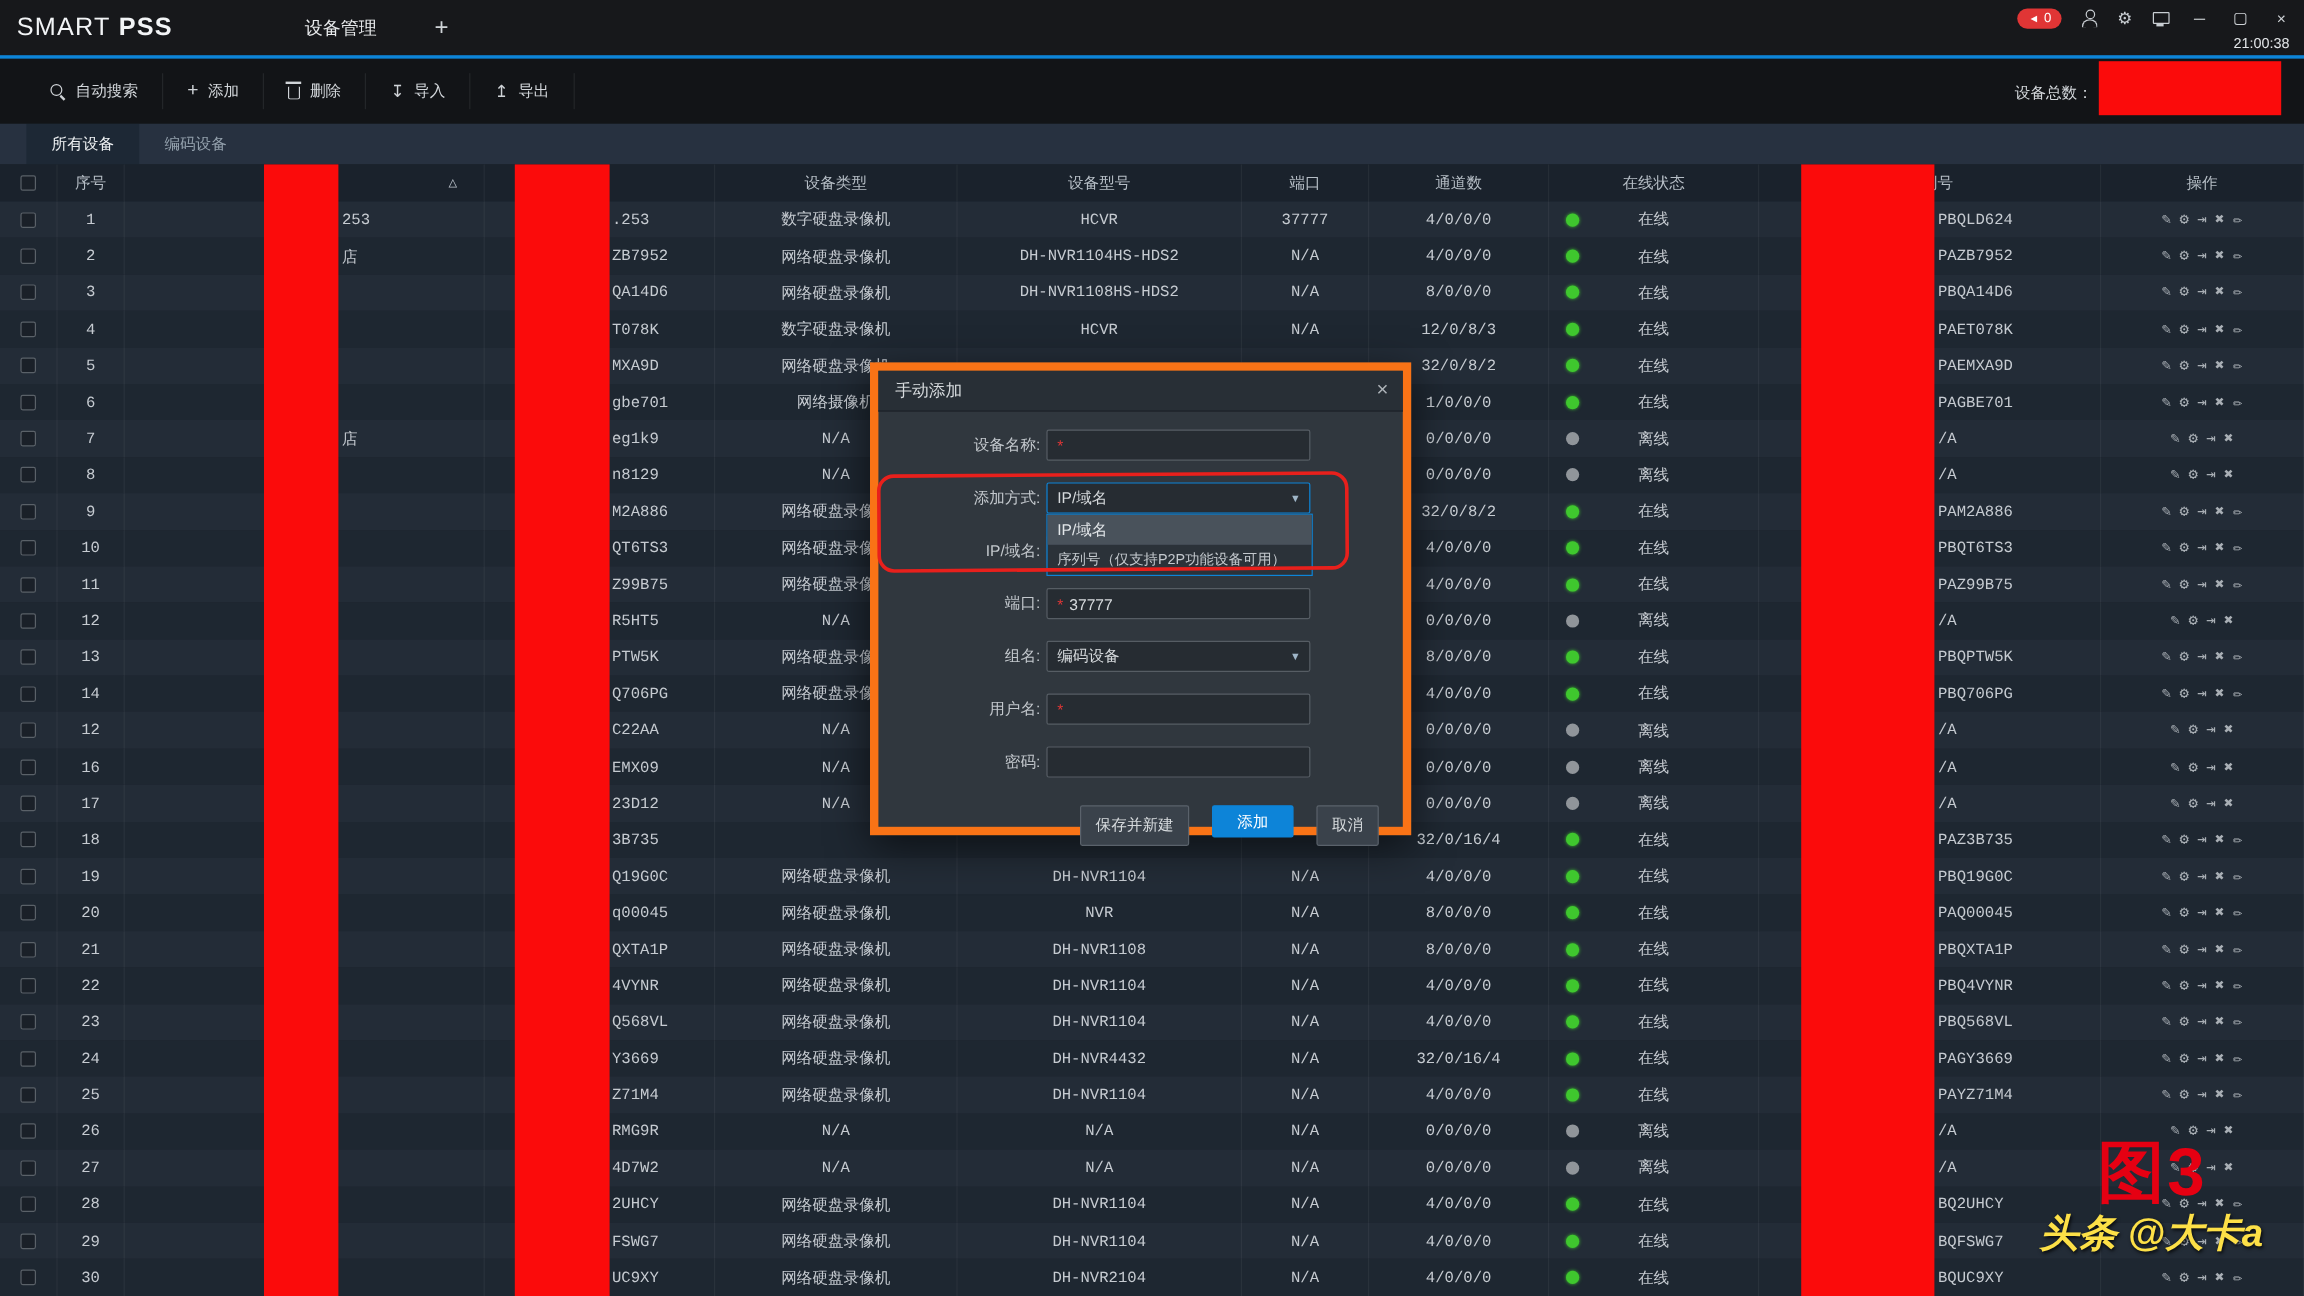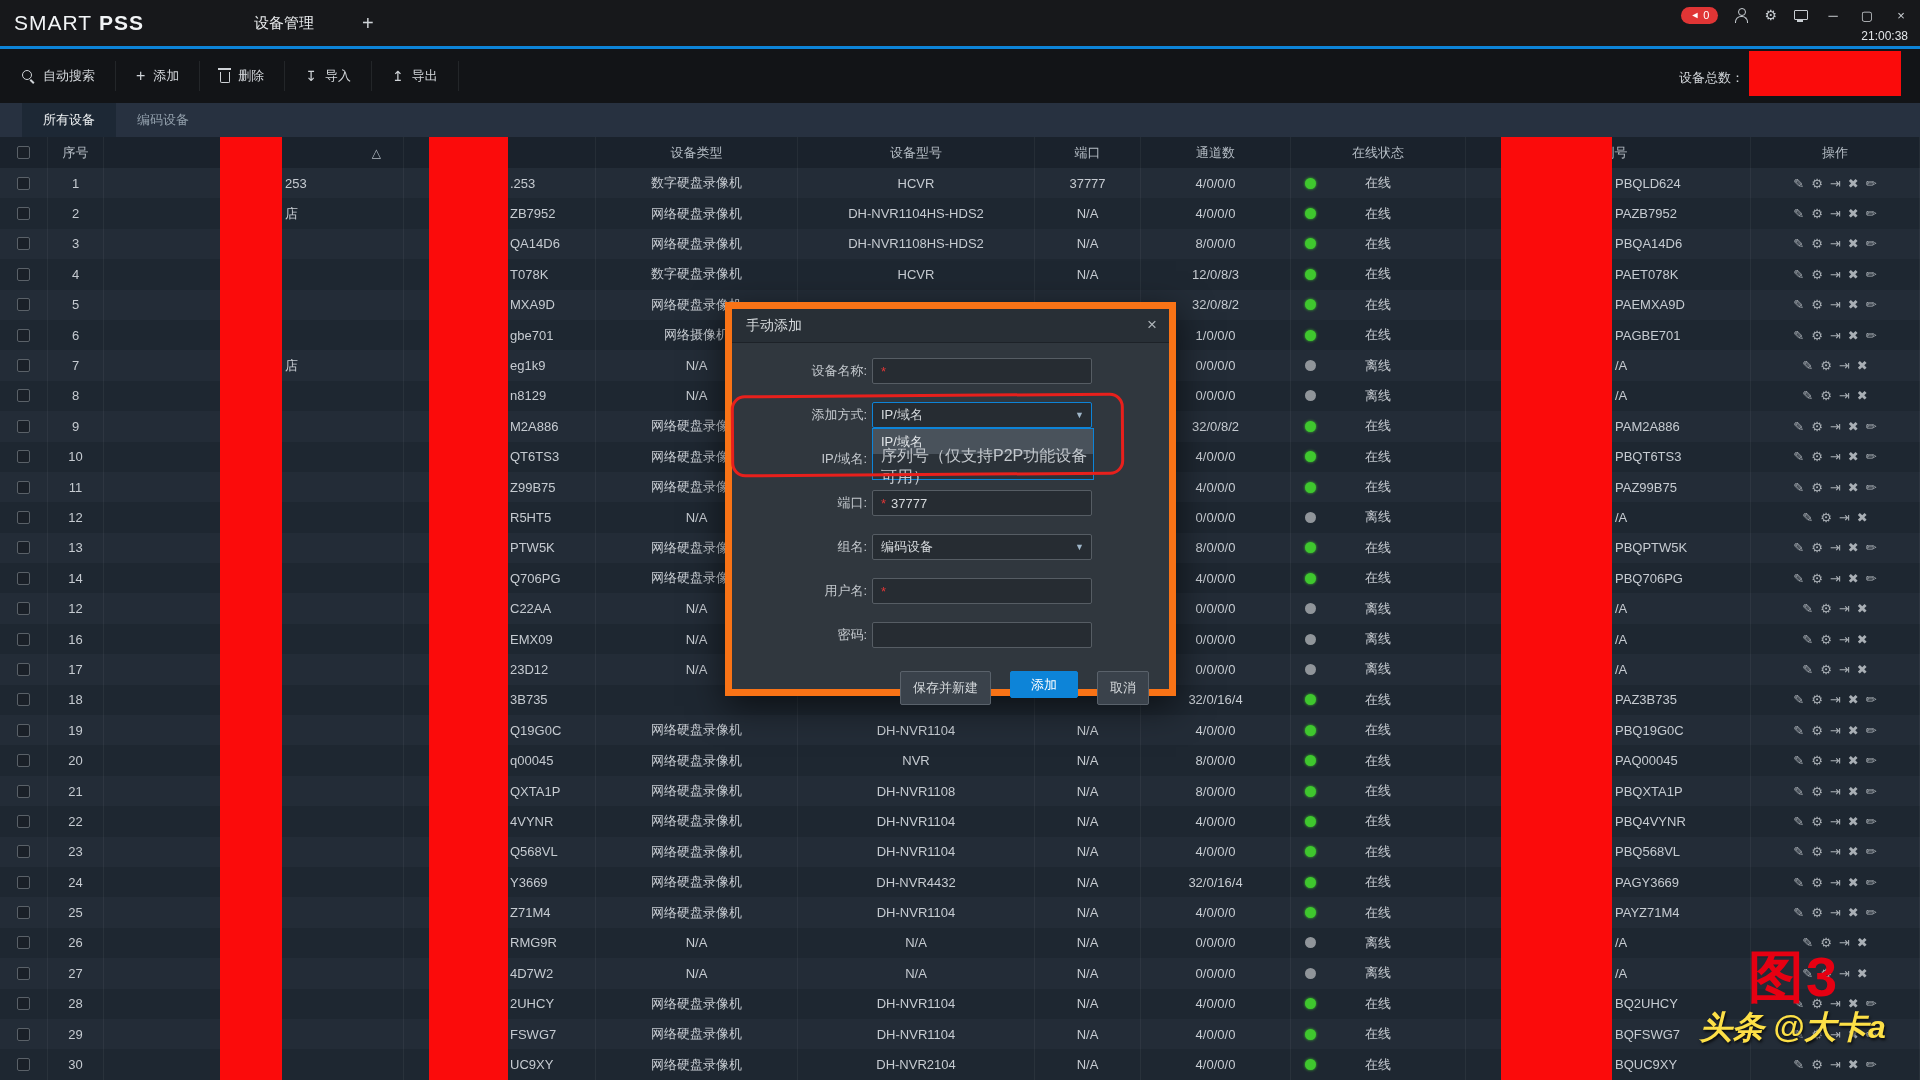--- a/index.html
+++ b/index.html
@@ -22,37 +22,37 @@
   .i-person{ position:relative; width:14px; height:14px; }
   .i-person::before{ content:""; position:absolute; left:4px; top:0; width:6px; height:6px; border:1.5px solid #c9ced3; border-radius:50%; }
   .i-person::after{ content:""; position:absolute; left:1px; top:8px; width:11px; height:6px; border:1.5px solid #c9ced3; border-bottom:none; border-radius:6px 6px 0 0; }
   .i-gear{ font-size:14px; color:#c9ced3; }
   .i-net{ position:relative; width:15px; height:13px; }
   .i-net::before{ content:""; position:absolute; left:1px; top:1px; width:12px; height:8px; border:1.5px solid #c9ced3; border-radius:1px; }
   .i-net::after{ content:""; position:absolute; left:4px; bottom:0; width:6px; height:2px; background:#c9ced3; }
   .win-btn{ font-size:13px; color:#cfd3d7; width:18px; text-align:center; }
   .clock{ position:absolute; right:12px; top:29px; font-size:12px; color:#e3e6e9; }
   
-  .toolbar{ position:relative; height:54px; background:#121417; display:flex; align-items:center; padding-left:2px; }
+  .toolbar{ position:relative; height:54px; background:#121417; display:flex; align-items:center; padding-left:22px; }
   .tool{ display:flex; align-items:center; gap:8px; padding:0 20px; height:30px; color:#d2d6da; border-right:1px solid #232629; cursor:default; }
   .i-mag{ position:relative; width:13px; height:13px; }
   .i-mag::before{ content:""; position:absolute; left:0; top:0; width:8px; height:8px; border:1.6px solid #cfd3d7; border-radius:50%; }
   .i-mag::after{ content:""; position:absolute; left:9px; top:9px; width:5px; height:1.8px; background:#cfd3d7; transform:rotate(45deg); transform-origin:0 0; }
   .i-plus{ font-size:16px; color:#cfd3d7; }
   .i-trash{ position:relative; width:10px; height:11px; border:1.5px solid #cfd3d7; border-top:none; border-radius:0 0 2px 2px; margin-top:3px; }
   .i-trash::before{ content:""; position:absolute; top:-4px; left:-3px; width:13px; height:2px; background:#cfd3d7; }
   .i-arrow{ font-size:14px; color:#cfd3d7; }
   .total-label{ position:absolute; right:176px; top:20px; color:#d2d6da; }
   
   .tabs{ height:34px; background:#273140; display:flex; padding-left:22px; }
   .tab{ padding:0 21px; line-height:34px; font-size:13px; color:#93a0ac; cursor:default; }
   .tab.active{ background:#1d2835; color:#eef1f3; }
   
   .table{ position:relative; height:943px; background:#1e2630; }
-  .thead,.tr{ display:grid; grid-template-columns:48px 56px 300px 192px 202px 237px 106px 150px 175px 285px 169px; }
+  .thead,.tr{ display:grid; grid-template-columns:48px 56px 300px 192px 202px 237px 106px 150px 175px 285px 169px;font-family:Liberation Mono, monospace; }
   .thead{ height:31px; background:#1a222c; color:#b6bec6; }
   .th,.td{ display:flex; align-items:center; justify-content:center; overflow:hidden; white-space:nowrap; border-right:1px solid rgba(255,255,255,.05); }
   .th-c3{ justify-content:flex-end; padding-right:22px; font-size:12px; }
   .tr{ height:30.4px; }
   .tr:nth-child(odd){ background:#232c37; }
   .tr:nth-child(even){ background:#1e2731; }
   .left{ justify-content:flex-start; }
   .td-c3{ padding-left:181px; }
   .td-name{ padding-left:106px; }
   .td-sn{ padding-left:149px; }
@@ -71,21 +71,21 @@
   .d-row{ position:absolute; left:0; width:100%; height:26px; display:flex; align-items:center; }
   .d-label{ width:135px; text-align:right; color:#c3c8cd; flex:none; }
   .d-input{ margin-left:5px; width:220px; height:26px; background:#262c32; border:1px solid #565d64;
     border-radius:2px; display:flex; align-items:center; padding:0 8px; position:relative; color:#d6dadd; }
   .d-input.focus{ border-color:#0d84d8; }
   .req{ color:#e03636; margin-right:5px; }
   .caret{ position:absolute; right:7px; font-size:9px; color:#9fb6c8; }
   .d-list{ position:absolute; left:140px; top:119px; width:222px; background:#2b3239; border:1px solid #0d84d8; z-index:6; }
   .d-opt{ height:25px; display:flex; align-items:center; padding-left:8px; color:#c3c8cd; }
   .d-opt.sel{ background:#49525b; color:#e2e6e9; }
-  .d-opt.small{ font-size:16px; }
+  .d-opt.small{ font-size:12px; }
   .d-btns{ position:absolute; top:362px; right:20px; display:flex; gap:19px; }
   .d-btn{ height:27px; padding:16px 12px; display:flex; align-items:center; background:#3a424b;
     border:1px solid #5a626b; border-radius:2px; color:#d6dadd; }
   .d-btn.blue{ background:#0d84d8; border-color:#0d84d8; color:#fff; padding:0 20px; }
   
   .anno{ position:absolute; left:731px; top:394px; width:393px; height:82px; border:3px solid #e8201c;
     border-radius:14px; z-index:40; transform:rotate(-0.4deg); }
   .redact{ position:absolute; background:#fb0b0b; z-index:45; }
   .redact.r1{ left:220px; top:137px; width:62px; height:943px; }
   .redact.r2{ left:429px; top:137px; width:79px; height:943px; }

